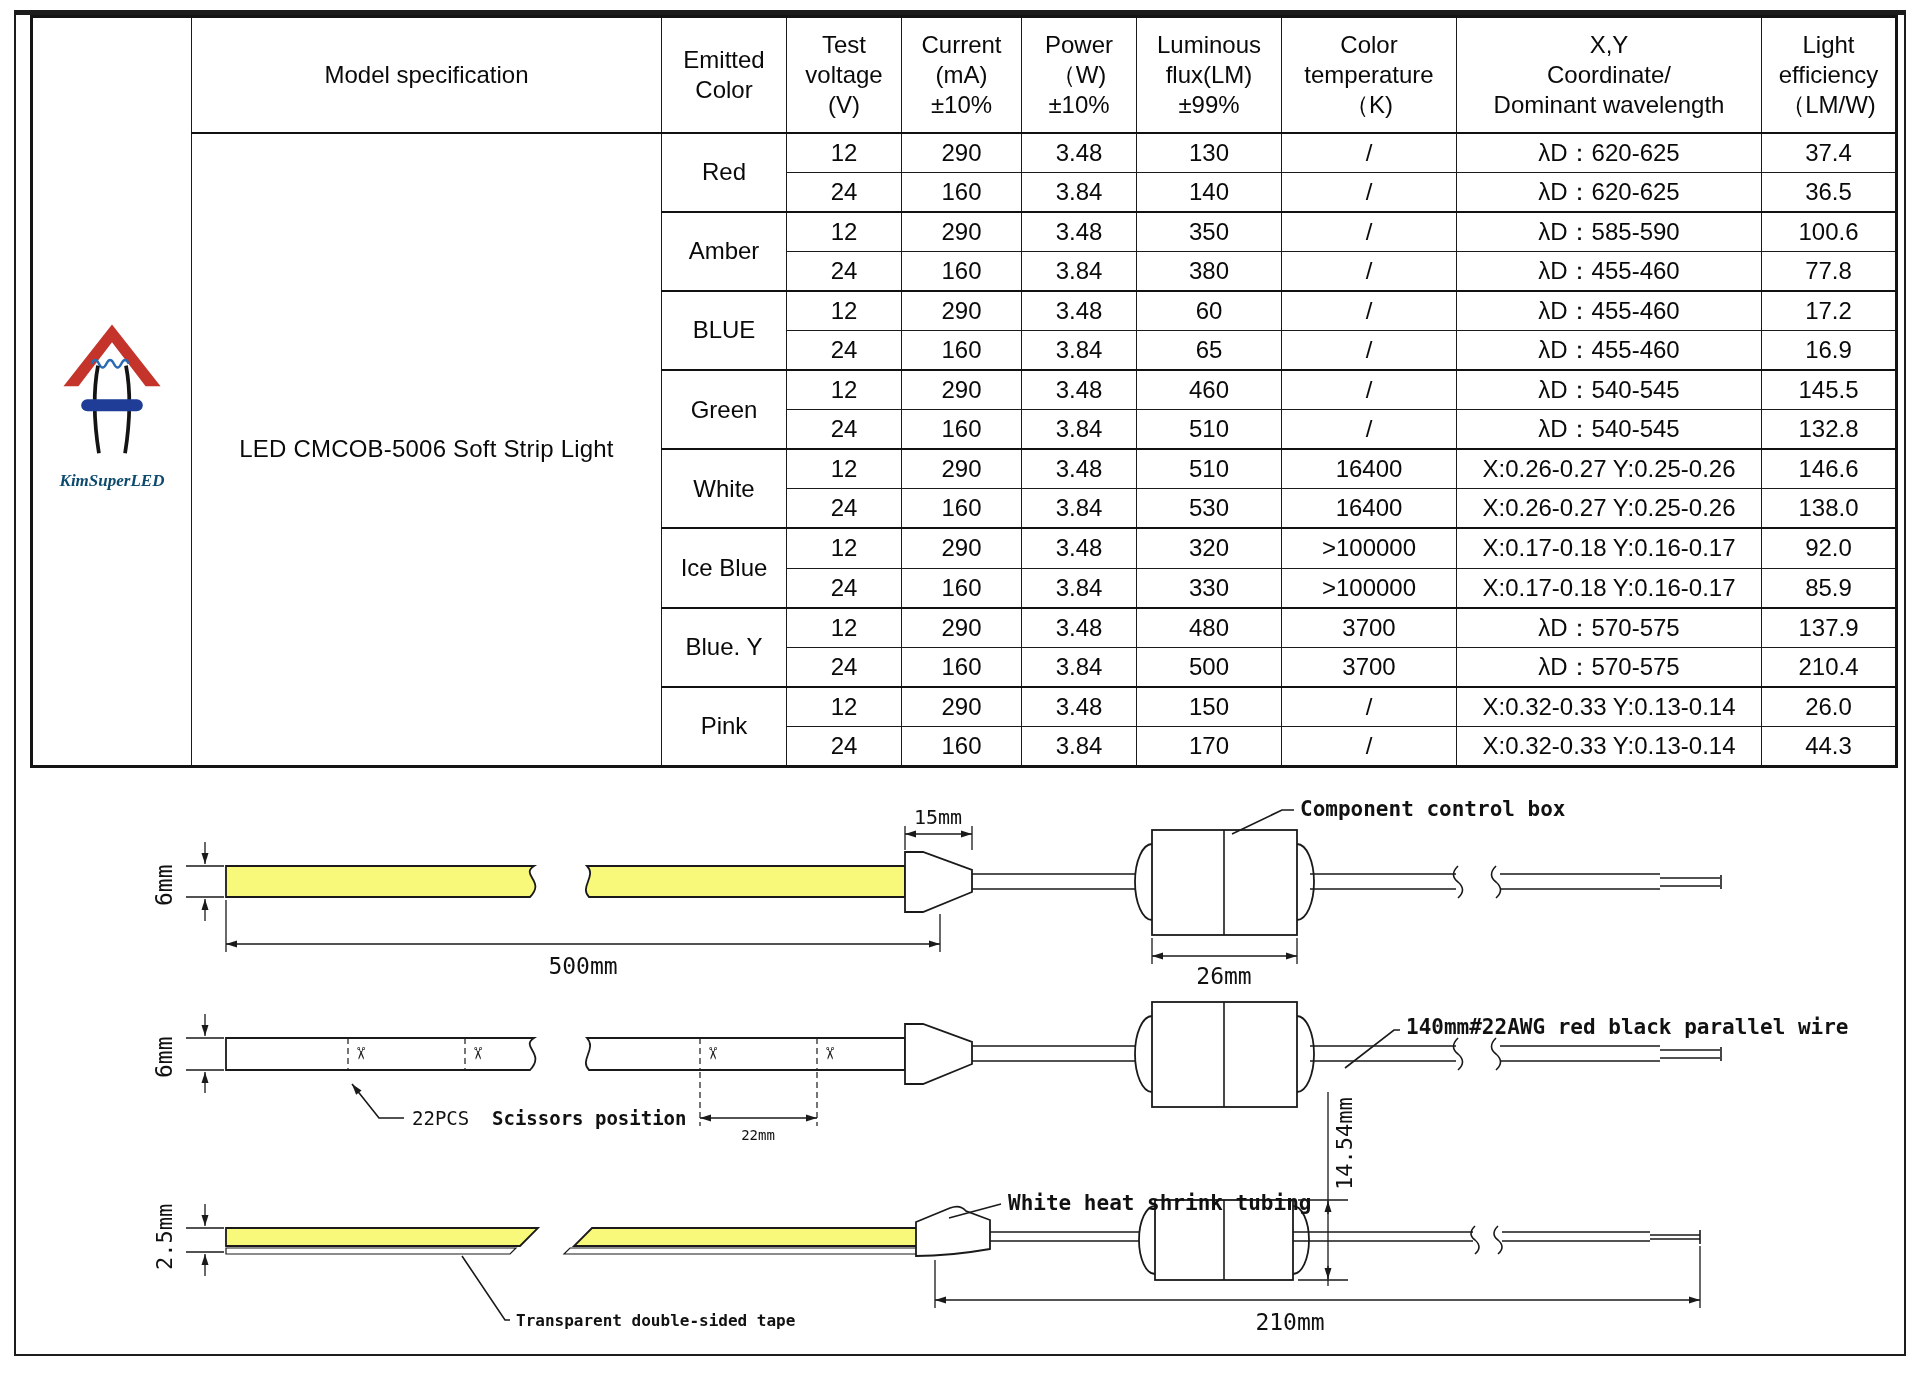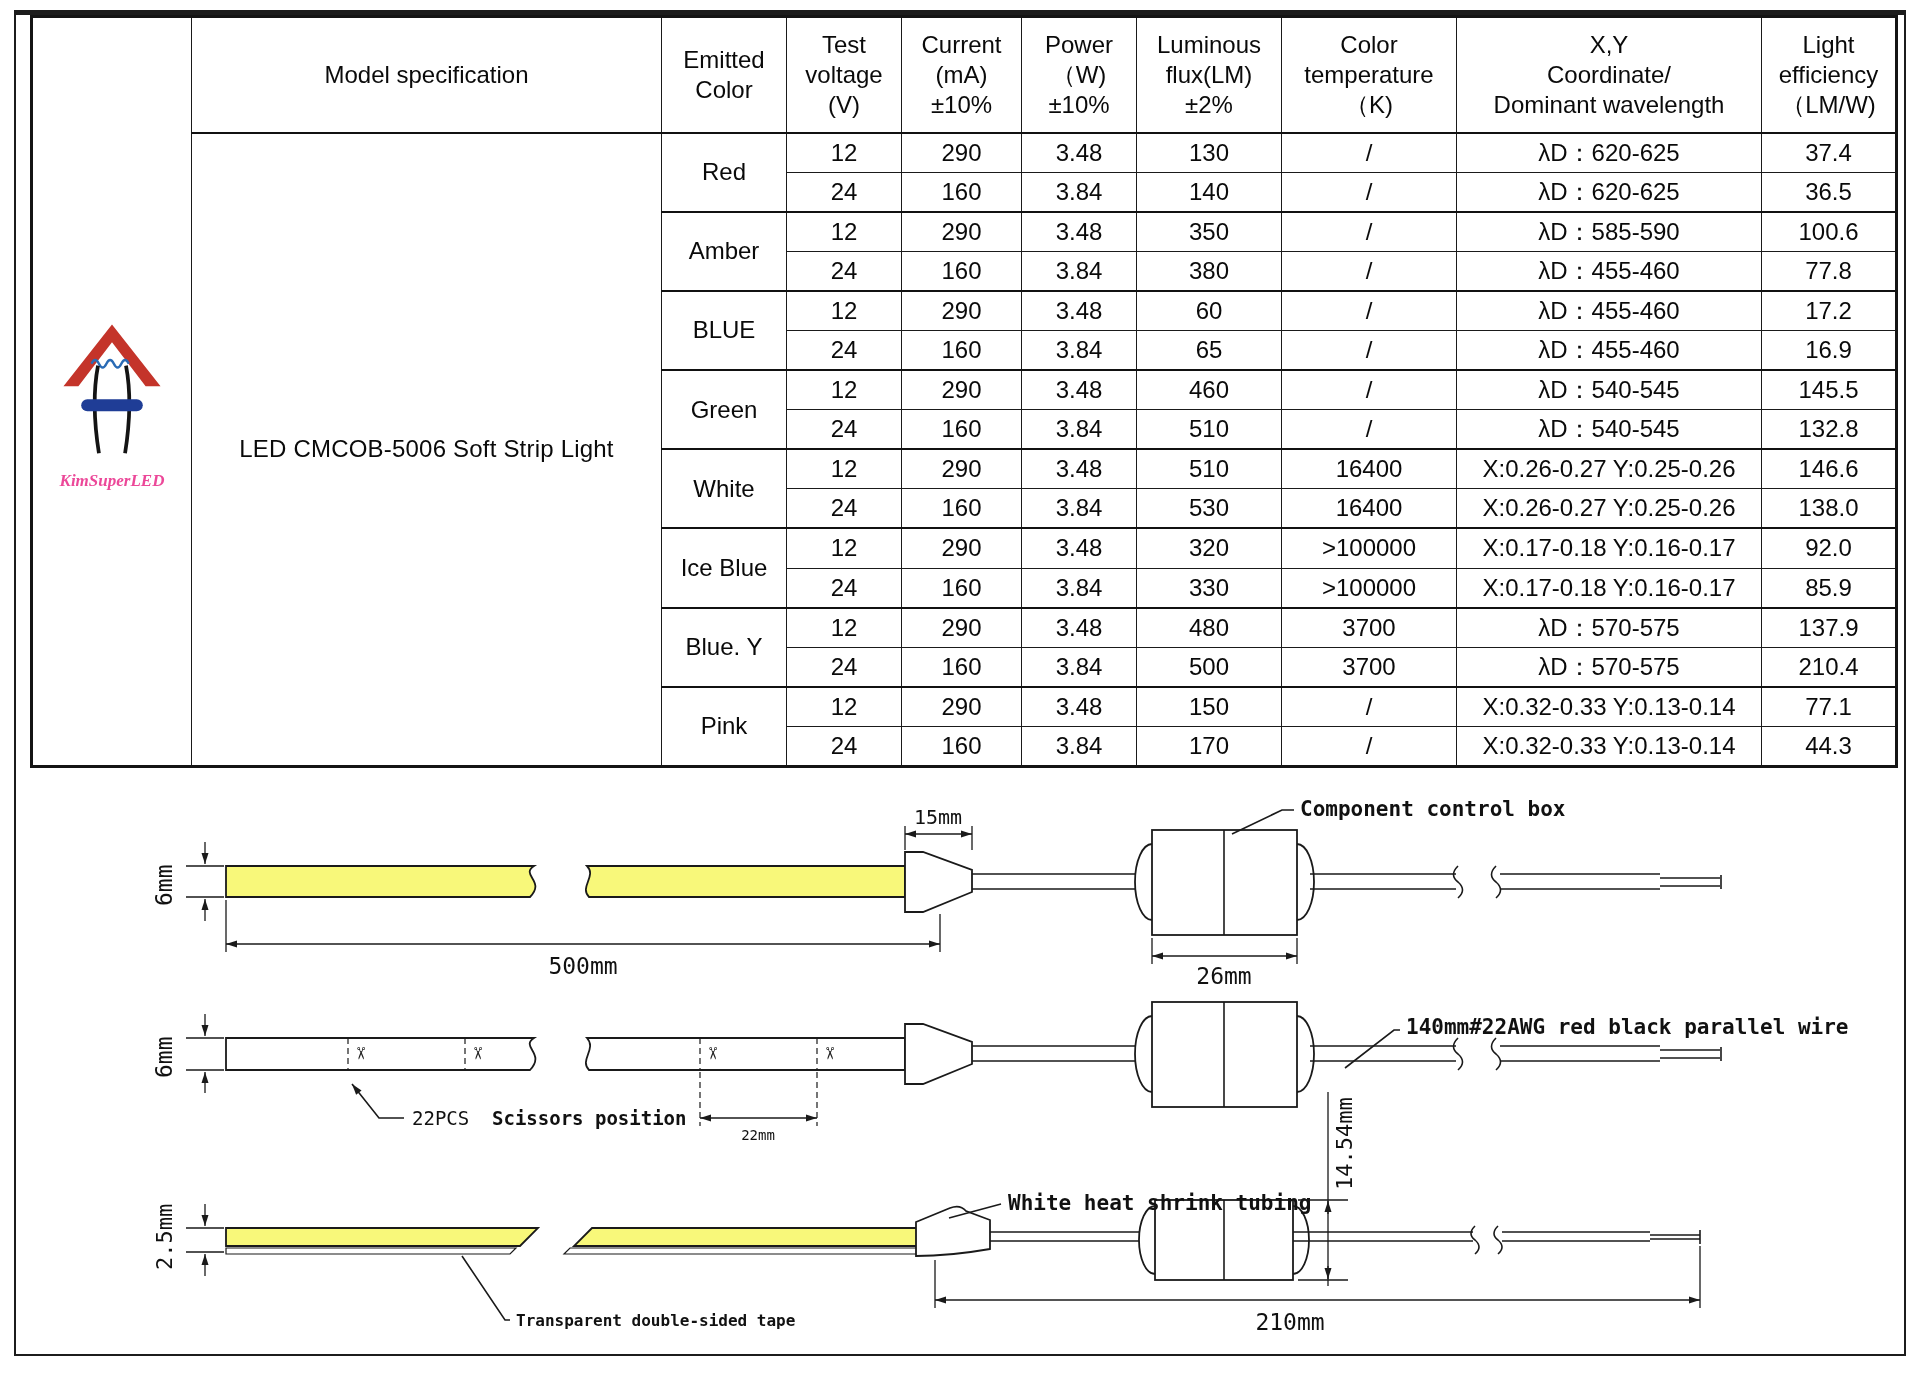--- a/index.html
+++ b/index.html
@@ -14,21 +14,21 @@
         font-size:24px;padding:0;line-height:1.25;}
   table.spec tr.h{height:116px;}
   table.spec tbody tr{height:39.6px;}
   td.hdr{white-space:pre-line;vertical-align:top;padding-top:8px;line-height:37px;font-size:24px;}
   td.logo-cell{vertical-align:top;}
   td.model-cell{font-size:28px;letter-spacing:0.2px;}
   tr.grp td{border-top:2.6px solid #111;}
   tr.sub td{border-top:1.6px solid #222;}
   .logobox{display:flex;flex-direction:column;align-items:center;padding-top:20px;}
   .brand{font-family:"Liberation Serif",serif;font-style:italic;font-weight:bold;
-         font-size:17px;color:#ec4899;margin-top:6px;}
+         font-size:17px;color:#0c4a6e;margin-top:6px;}
   
   svg.diag{position:absolute;left:0;top:780px;}
   .ln{stroke:#1a1a1a;stroke-width:1.6;fill:none;}
   .fw{fill:#ffffff;stroke:#1a1a1a;stroke-width:1.8;}
   .fwt{fill:#ffffff;stroke:#1a1a1a;stroke-width:1.2;}
   .fy{stroke:#1a1a1a;stroke-width:1.8;}
   .dim{stroke:#1a1a1a;stroke-width:1.3;fill:none;}
   .dsh{stroke:#1a1a1a;stroke-width:1.2;fill:none;stroke-dasharray:6 4;}
   text.cad{font-family:"DejaVu Sans Mono","Liberation Mono",monospace;fill:#111;}
   text.b{font-weight:bold;}
@@ -74,21 +74,21 @@
 voltage
 (V)</td>
       <td class="hdr">Current
 (mA)
 ±10%</td>
       <td class="hdr">Power
 （W)
 ±10%</td>
       <td class="hdr">Luminous
 flux(LM)
-±2%</td>
+±99%</td>
       <td class="hdr">Color
 temperature
 （K)</td>
       <td class="hdr">X,Y
 Coordinate/
 Dominant wavelength</td>
       <td class="hdr">Light
 efficiency
 （LM/W)</td>
     </tr>
@@ -235,21 +235,21 @@
     </tr>
 
     <tr class="grp">
       <td rowspan="2">Pink</td>
       <td>12</td>
       <td>290</td>
       <td>3.48</td>
       <td>150</td>
       <td>/</td>
       <td>X:0.32-0.33 Y:0.13-0.14</td>
-      <td>77.1</td>
+      <td>26.0</td>
     </tr>
     <tr class="sub">
       <td>24</td>
       <td>160</td>
       <td>3.84</td>
       <td>170</td>
       <td>/</td>
       <td>X:0.32-0.33 Y:0.13-0.14</td>
       <td>44.3</td>
     </tr>

